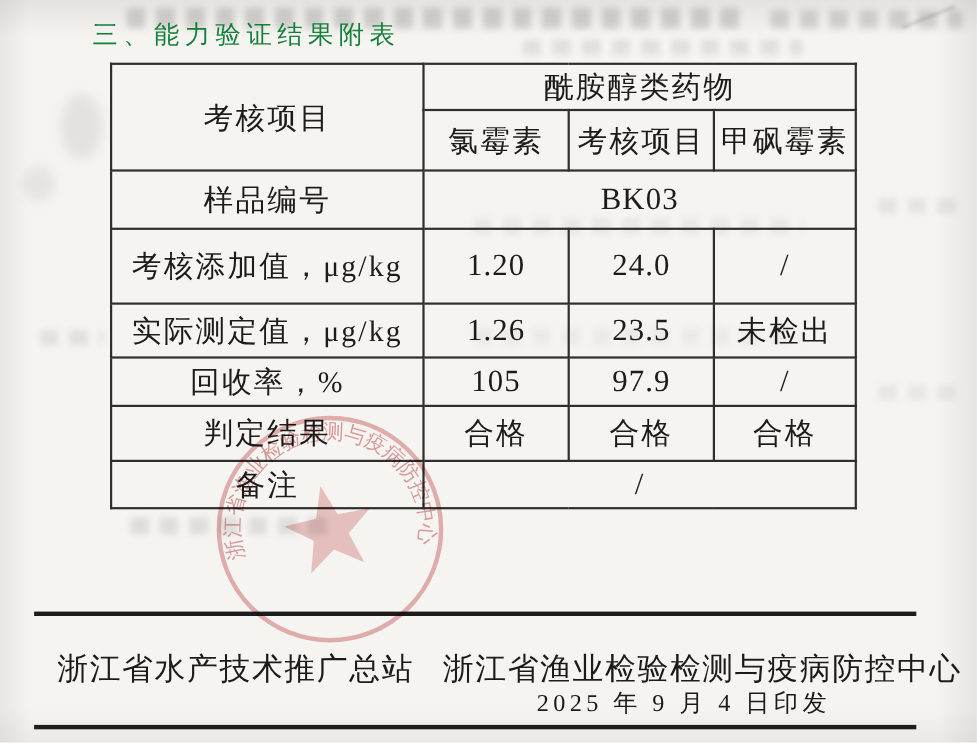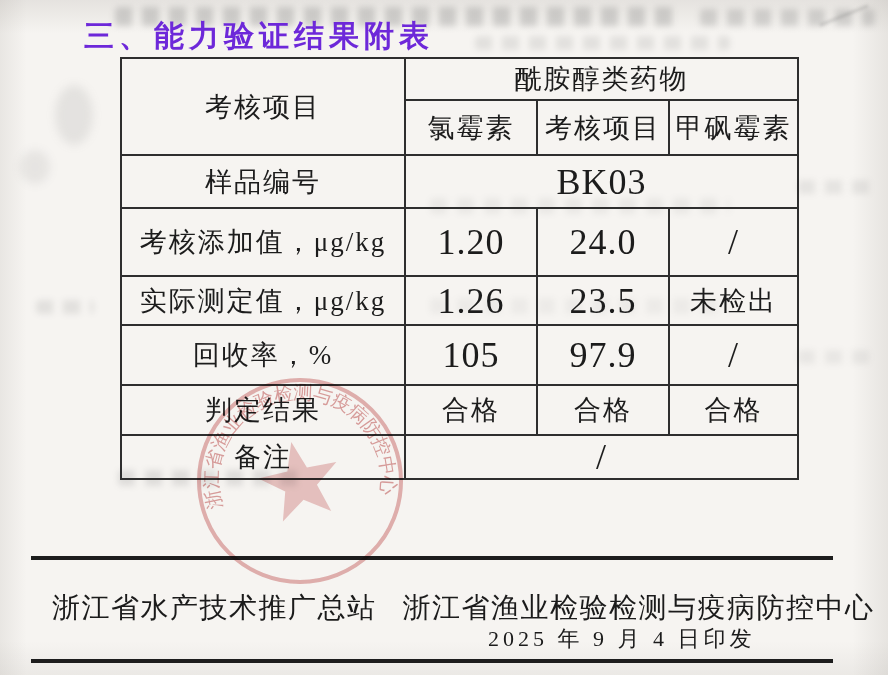--- a/index.html
+++ b/index.html
@@ -31,39 +31,39 @@
   }
   .smudge-line{
     position:absolute;
     background:rgba(110,110,110,.5);
     filter:blur(1.5px);
     pointer-events:none;
   }
   
   .title{
     position:absolute;left:84px;top:16px;
-    font-size:30px;font-weight:700;letter-spacing:5px;
-    color:#6d28d9;
+    font-size:23px;font-weight:400;letter-spacing:5px;
+    color:#15803d;
   }
   
   table.results{
-    position:absolute;left:120px;top:57px;
+    position:absolute;left:100px;top:57px;
     border-collapse:collapse;table-layout:fixed;
     background:transparent;
   }
   table.results td{
     border:2px solid #2e2e2e;
     text-align:center;vertical-align:middle;
     font-size:27px;color:#1c1c1c;
     padding:0;
     letter-spacing:2px;
   }
-  table.results .num{font-size:36px;letter-spacing:1px;}
+  table.results .num{font-size:28px;letter-spacing:1px;}
   tr.r1{height:42px;} tr.r2{height:55px;} tr.r3{height:53px;margin-top:20px;}
-  tr.r4{height:68px;} tr.r5{height:49px;} tr.r6{height:60px;margin-left:15px;}
+  tr.r4{height:68px;} tr.r5{height:49px;} tr.r6{height:44px;margin-left:15px;}
   tr.r7{height:50px;} tr.r8{height:43px;}
   
   .stamp{
     position:absolute;left:194px;top:375px;width:212px;height:212px;
     mix-blend-mode:multiply;
     opacity:.85;
     filter:blur(.7px);
     pointer-events:none;
     z-index:5;
   }

